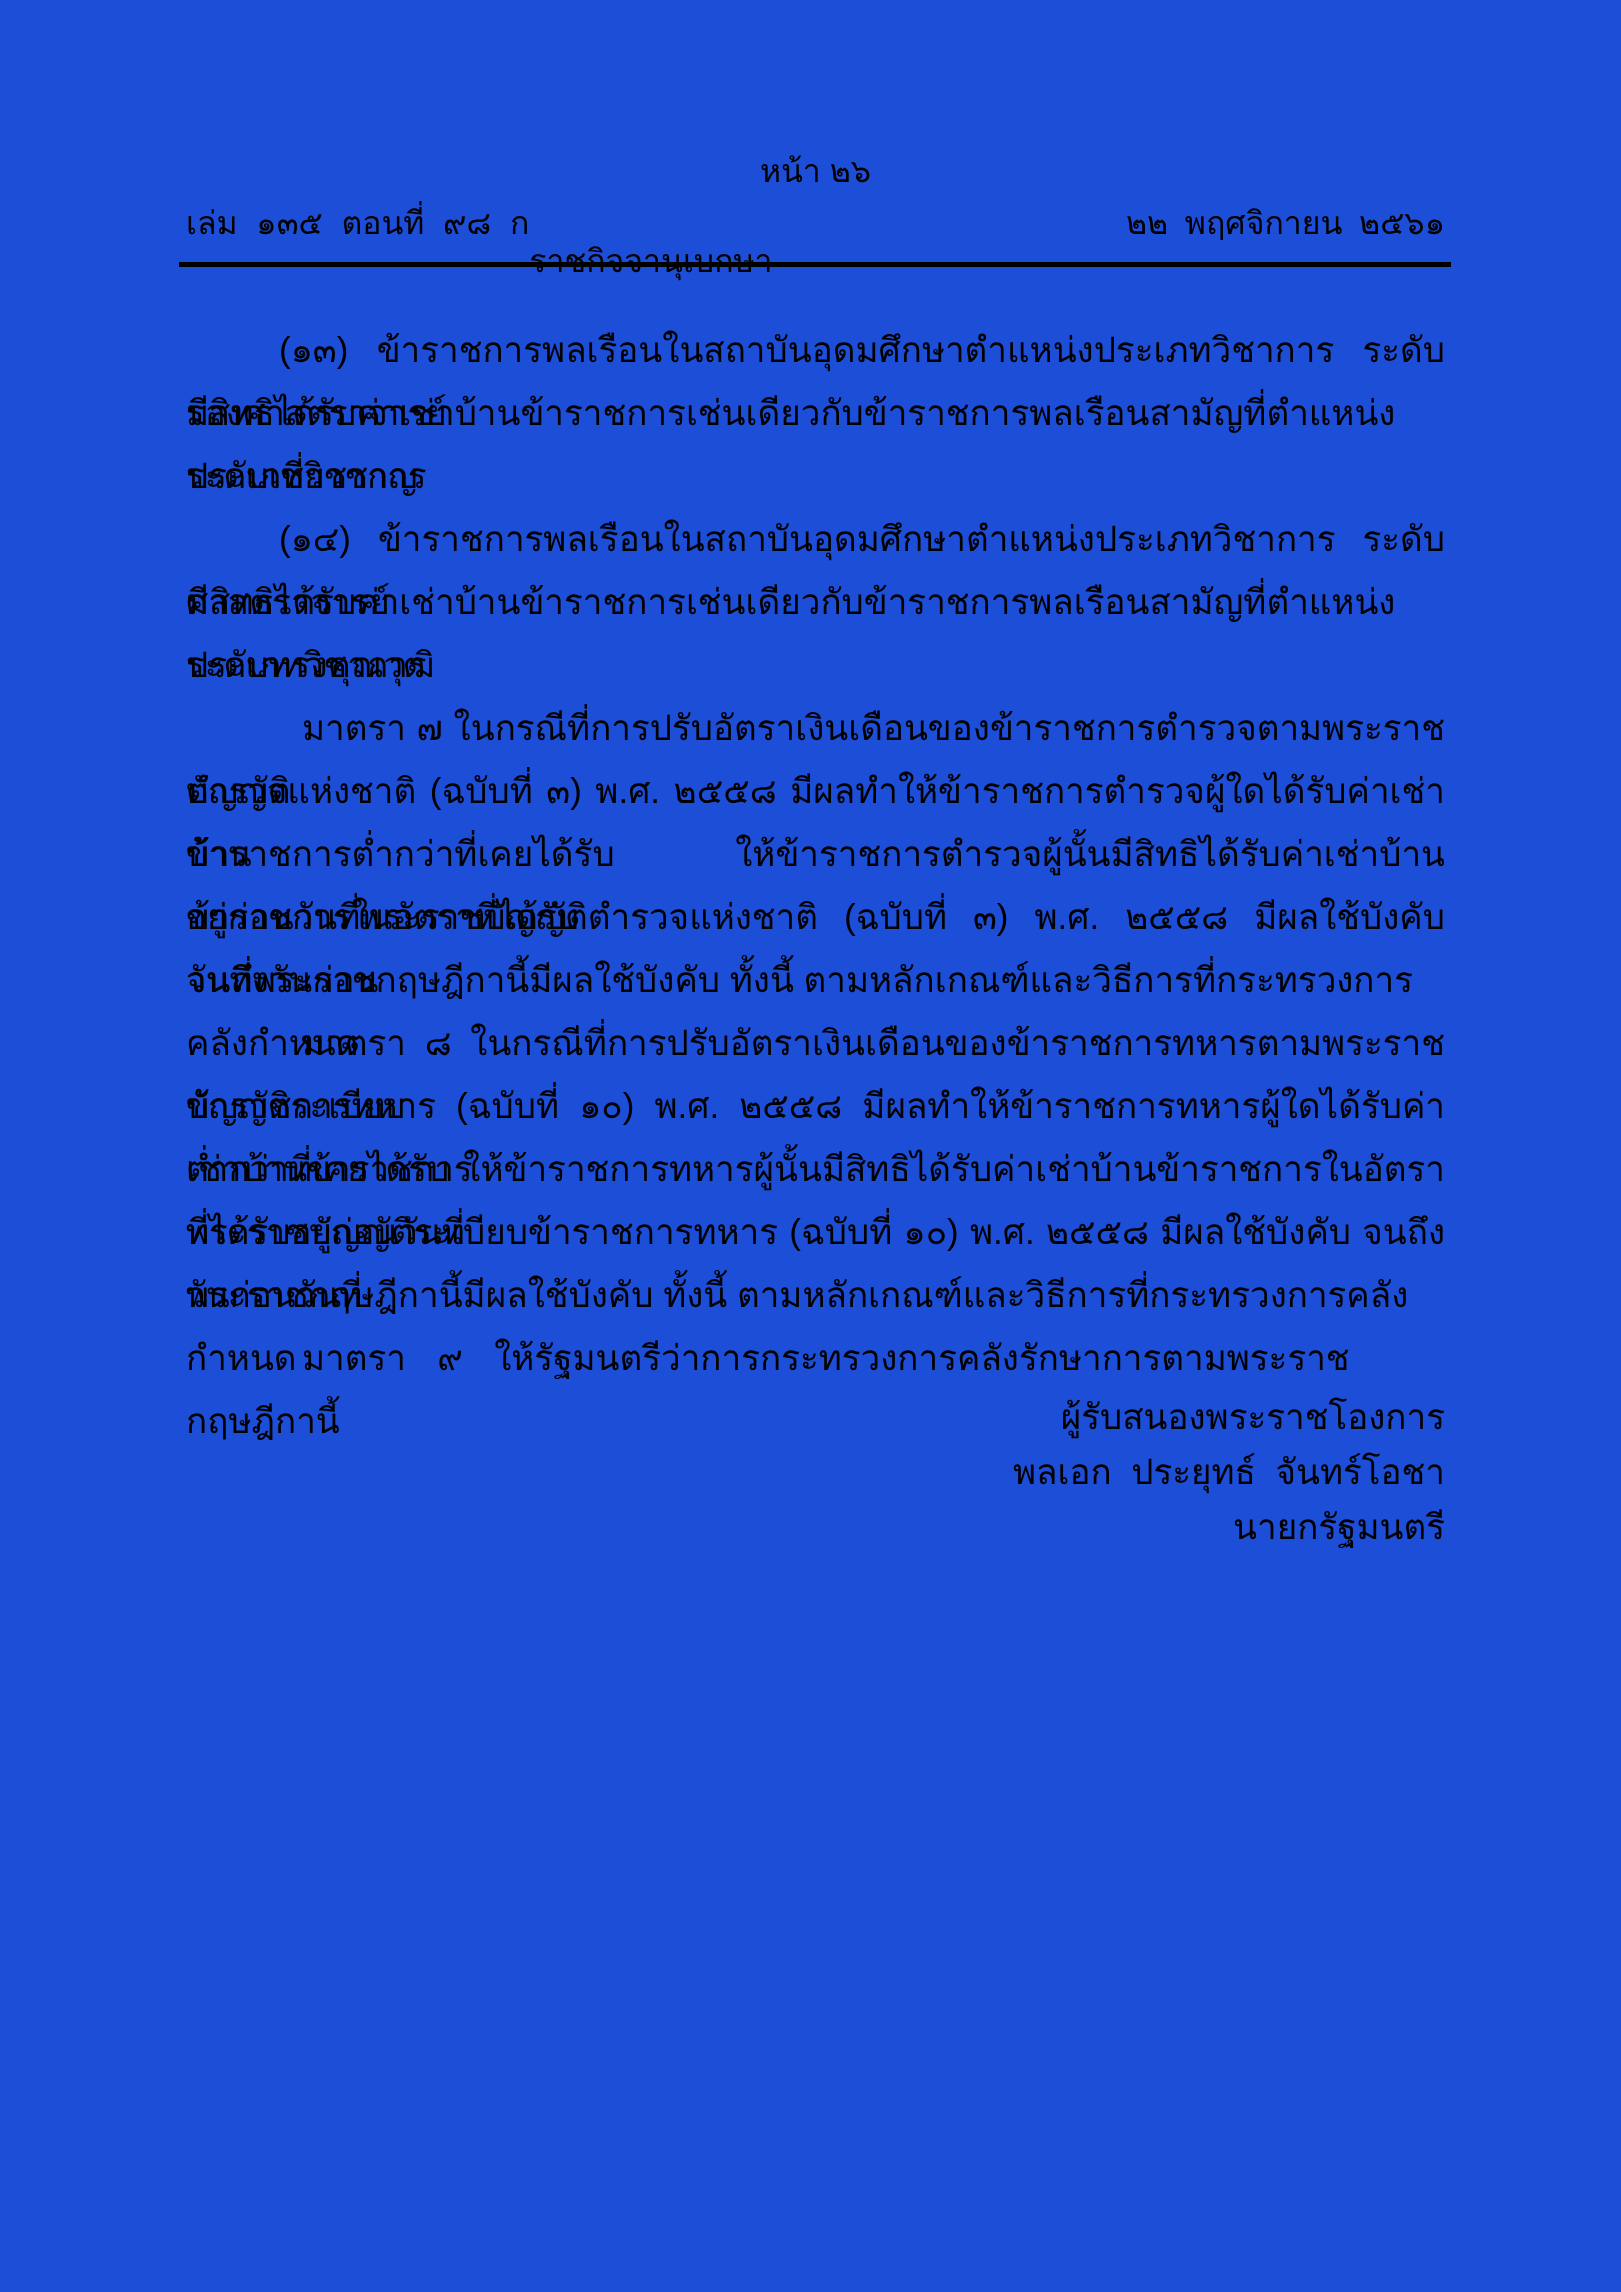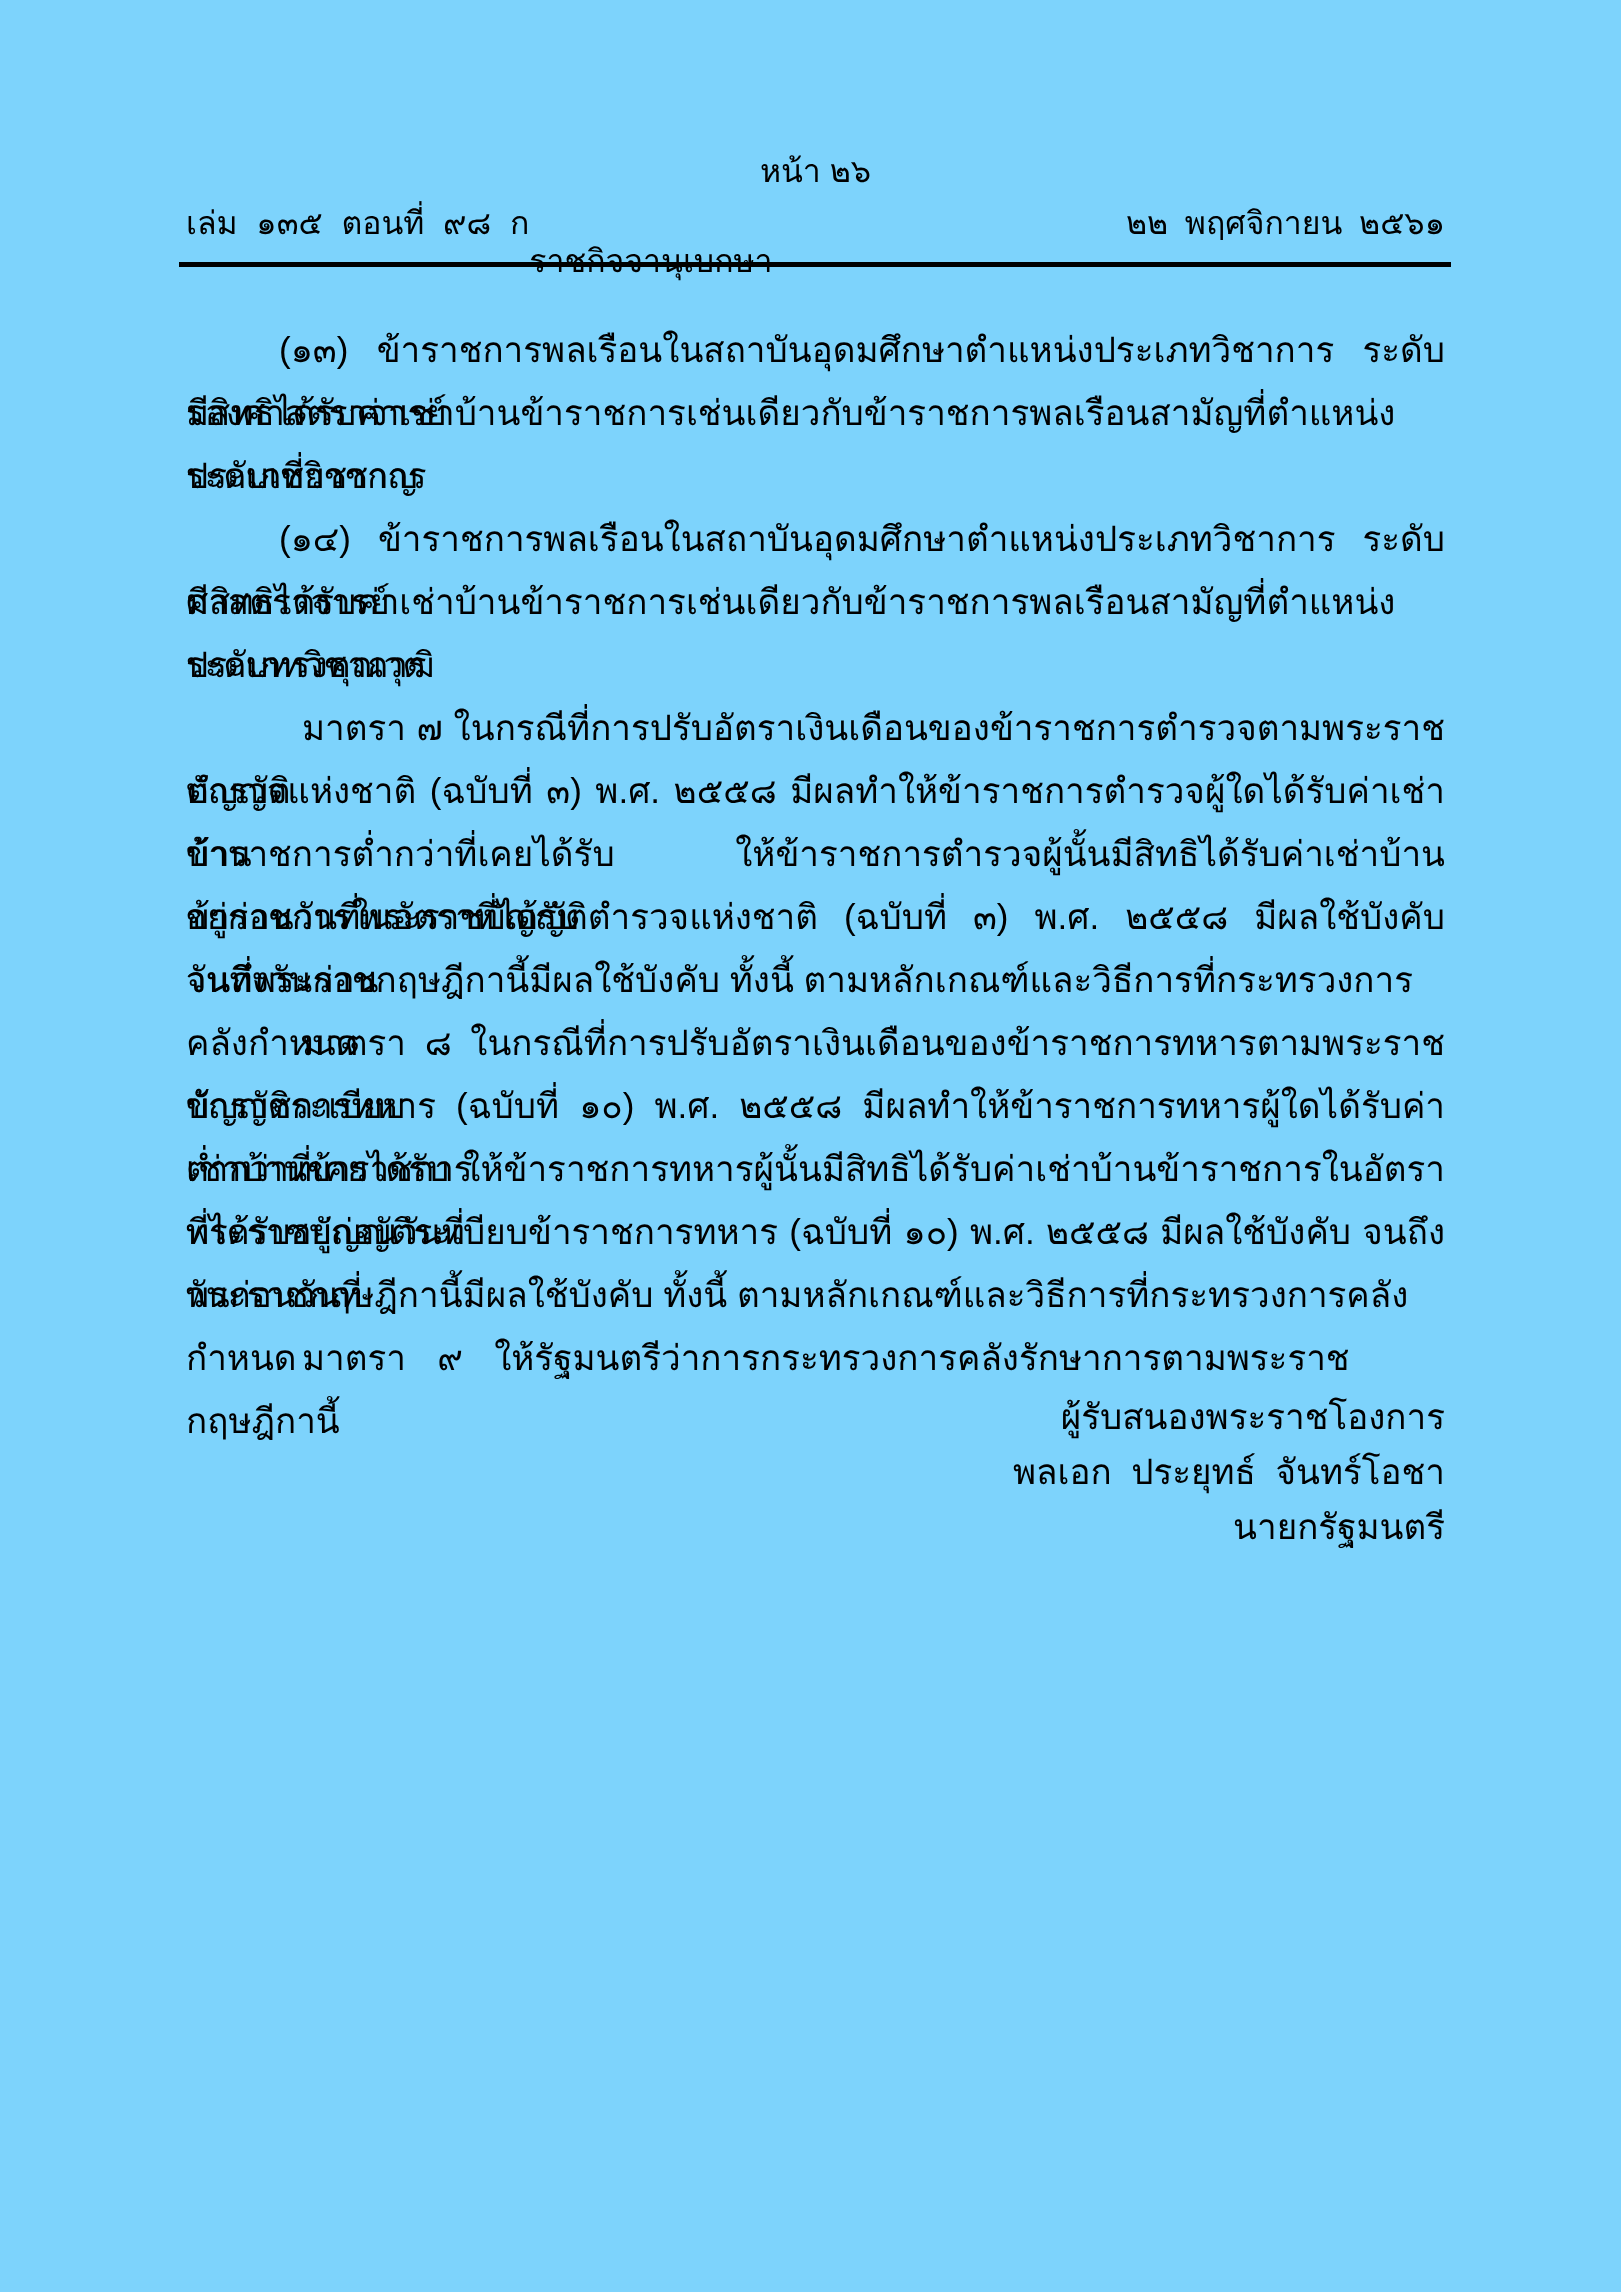--- a/index.html
+++ b/index.html
@@ -4,21 +4,21 @@
 <style>
   html, body {
     margin: 0;
     padding: 0;
     background: #ffffff;
   }
   .page {
     position: relative;
     width: 1621px;
     height: 2293px;
-    background: #7dd3fc;
+    background: #1d4ed8;
     color: #000000;
     font-family: "Liberation Sans", "DejaVu Sans", sans-serif;
     overflow: hidden;
   }
   .content {
     position: absolute;
     left: 186px;
     top: 147px;
     width: 1259px;
   }

